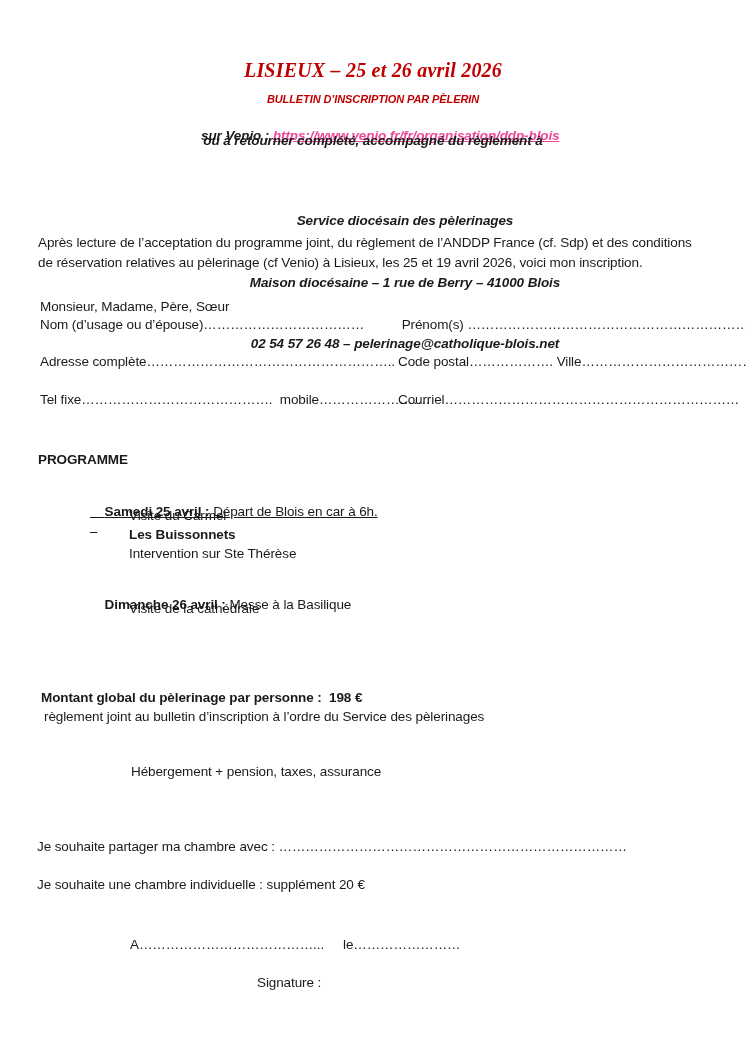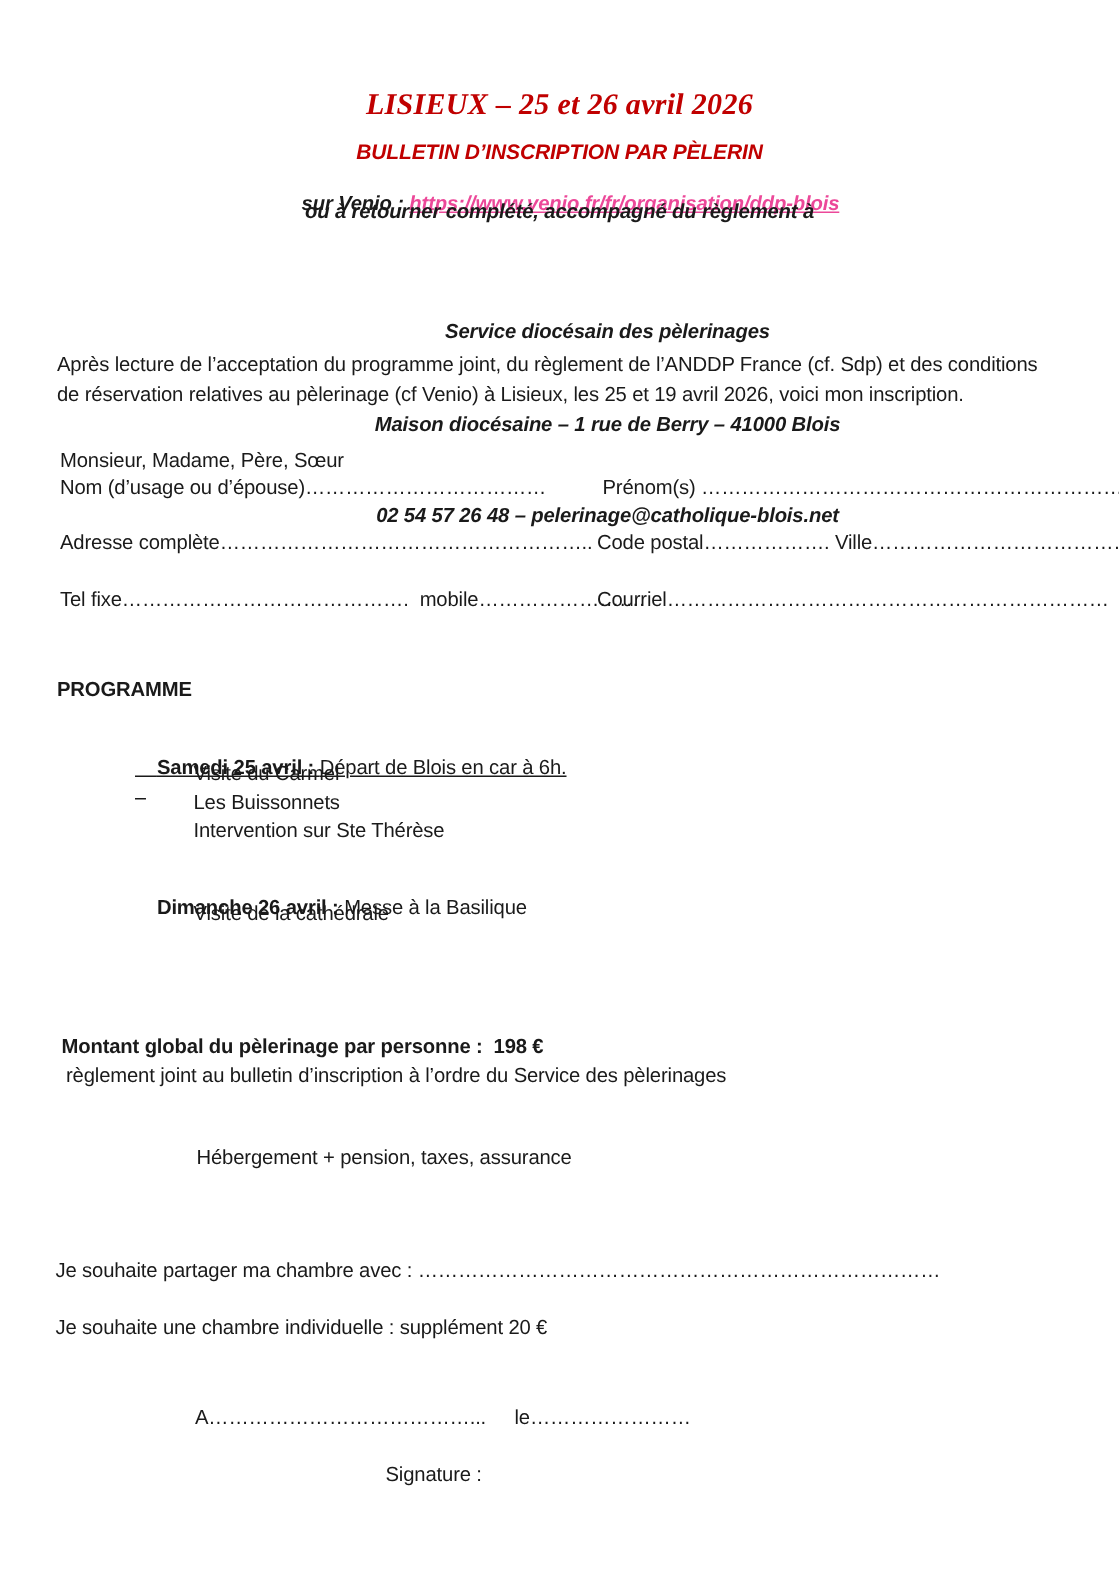--- a/index.html
+++ b/index.html
@@ -17,21 +17,21 @@
   .abs { position: absolute; white-space: pre; }
   .center { left: 0; width: 746px; text-align: center; font-style: italic; }
   .bold { font-weight: bold; }
   .doc-title {
     font-family: "Liberation Serif", serif;
     font-size: 20px;
     font-weight: bold;
     color: #C00000;
     letter-spacing: 0.2px;
   }
-  .red-sub { color: #C00000; font-weight: bold; font-size: 14px; }
+  .red-sub { color: #C00000; font-weight: bold; font-size: 11px; }
   .hyperlink {
     color: #ec4899;
     text-decoration: underline;
     font-weight: bold;
     cursor: pointer;
   }
   .org-block { line-height: 20.5px; font-weight: bold; }
   .intro-par {
     position: absolute;
     left: 38px; top: 233px;
@@ -73,21 +73,21 @@
 
   <div class="abs" style="left:40px; top:392px;">Tel fixe…………………………………….  mobile…………………….</div>
   <div class="abs" style="left:398px; top:392px;">Courriel…………………………………………………………</div>
 
   <div class="abs bold" style="left:38px; top:452px;">PROGRAMME</div>
 
   <div class="abs" style="left:90px; top:489px;text-decoration:underline;">
     <span class="bold">Samedi 25 avril : </span><span>Départ de Blois en car à 6h.</span>
   </div>
   <div class="abs" style="left:129px; top:508px;">Visite du Carmel</div>
-  <div class="abs" style="left:129px; top:527px;">Les Buissonnets</div>
+  <div class="abs" style="left:129px; top:527px;font-weight:bold;">Les Buissonnets</div>
   <div class="abs" style="left:129px; top:546px;">Intervention sur Ste Thérèse</div>
 
   <div class="abs" style="left:90px; top:582px;">
     <span class="bold">Dimanche 26 avril : </span><span>Messe à la Basilique</span>
   </div>
   <div class="abs" style="left:129px; top:601px;">Visite de la cathédrale</div>
 
   <div class="abs bold" style="left:41px; top:690px;">Montant global du pèlerinage par personne :  198 €</div>
   <div class="abs" style="left:44px; top:709px;">règlement joint au bulletin d’inscription à l’ordre du Service des pèlerinages</div>
 

